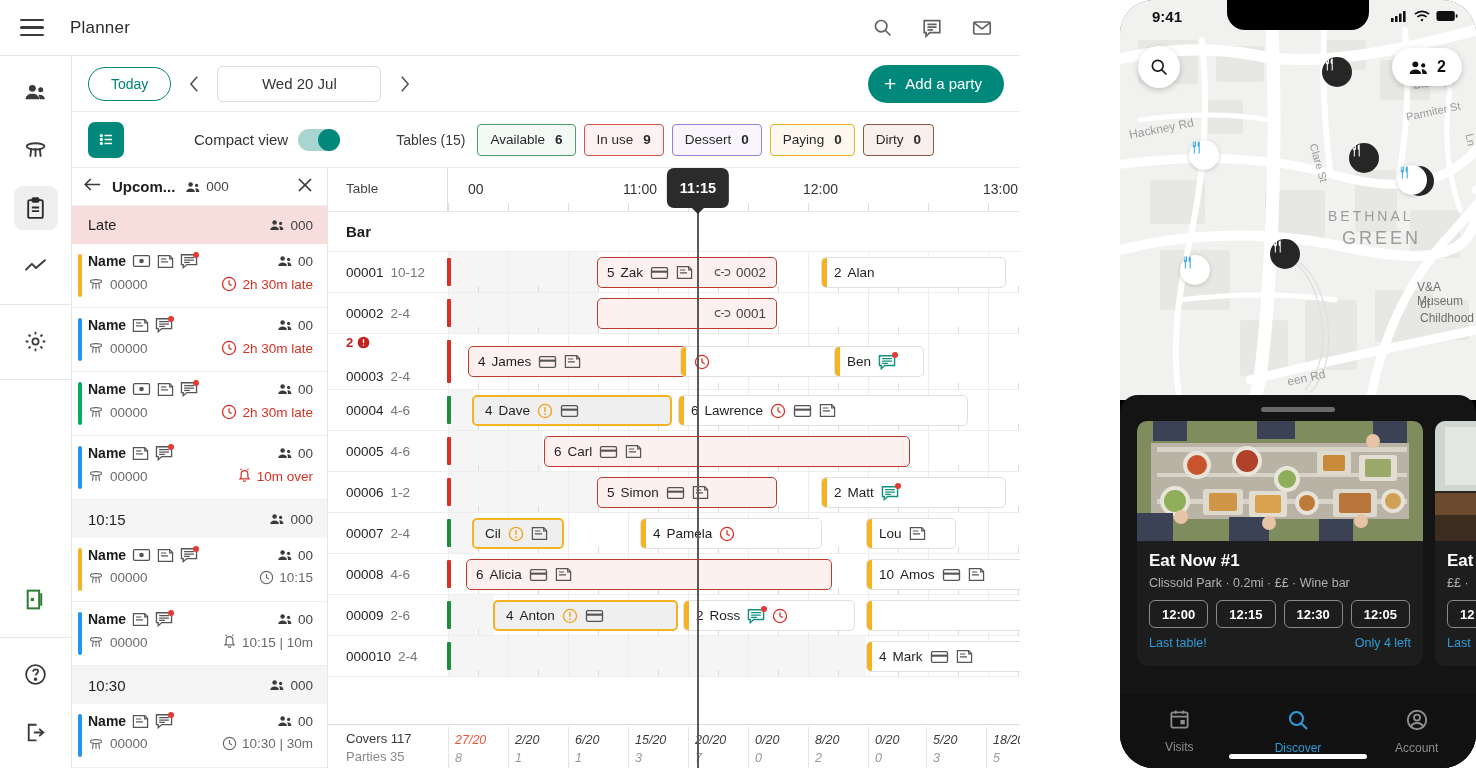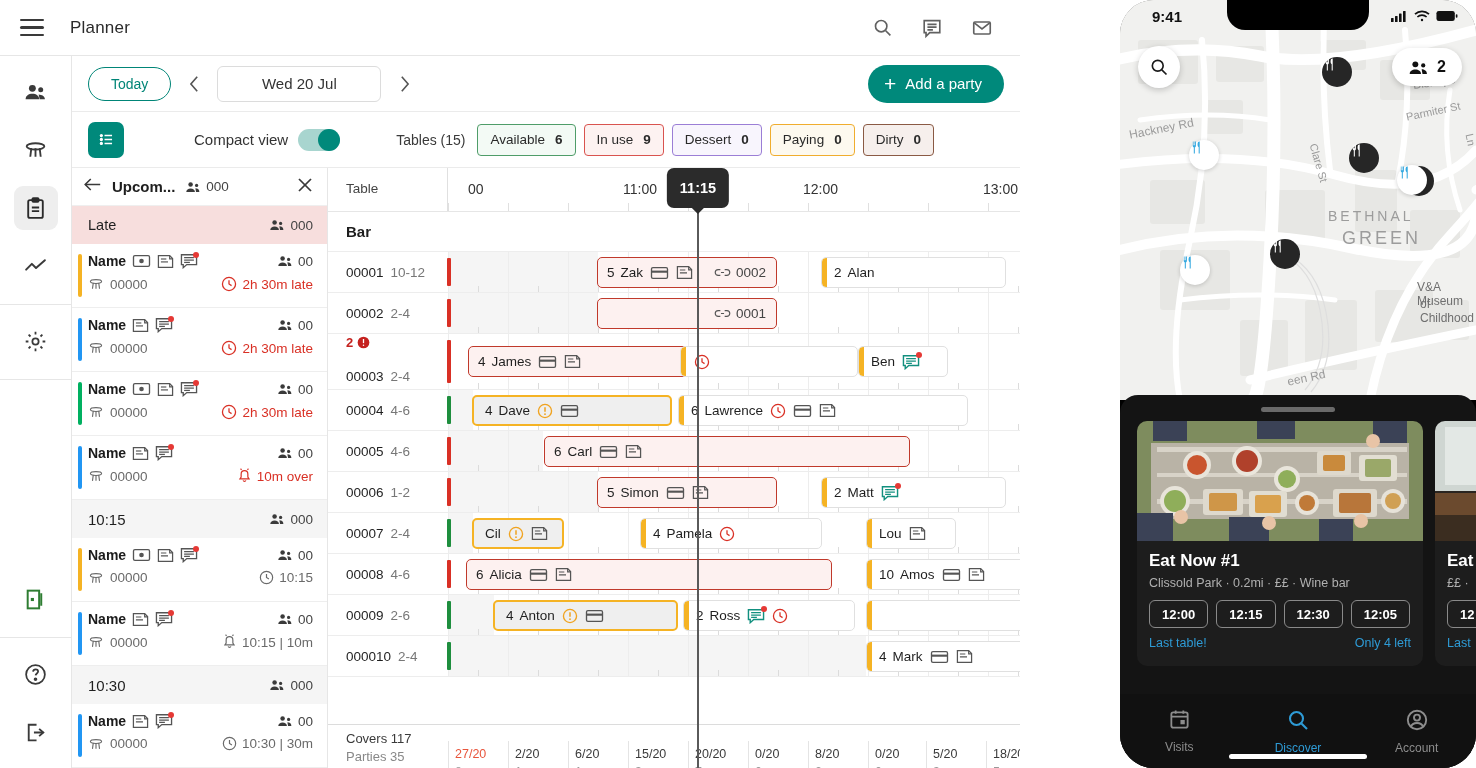--- a/index.html
+++ b/index.html
@@ -147,21 +147,21 @@
   .bk.white .lbar { position:absolute; left:0; top:0; bottom:0; width:5px; background:#f5b324; border-radius:4px 0 0 4px; }
   .bk.amber { background:#efefef; border:2px solid #f5b324; color:#1f1f1f; padding-left:11px; }
   .bk .sp { flex:1; }
   .bk .right { padding-right:10px; display:flex; align-items:center; gap:5px; color:#444; }
   .trow.tall .bk { top:12px; }
 
   
   .tl-foot { position:absolute; left:0; right:0; bottom:0; height:44px; border-top:1px solid #dcdcdc; background:#fff; }
   .tl-foot .fl1 { position:absolute; left:18px; top:6px; font-size:13px; color:#3a3a3a; }
   .tl-foot .fl2 { position:absolute; left:18px; top:24px; font-size:13px; color:#888; }
-  .fcell { position:absolute; top:16px; bottom:0; border-left:1px solid #e4e4e4; }
+  .fcell { position:absolute; top:2px; bottom:0; border-left:1px solid #e4e4e4;font-style:italic; }
   .fcell .v { position:absolute; left:6px; top:6px; font-size:12.5px; color:#3a3a3a; }
   .fcell .p { position:absolute; left:6px; top:24px; font-size:12.5px; color:#999; }
   .fcell.over .v { color:#e8553c; }
 
   
   .phone {
     position:absolute; left:1120px; top:0; width:356px; height:768px;
     background:#000; border-radius:34px; overflow:hidden;
   }
   .map { position:absolute; left:0; top:0; right:0; height:400px; background:#f2f2f0; overflow:hidden; }
@@ -975,21 +975,21 @@
                 </div>
                 <div class="bk white" style="left: 352px; width: 178px;">
                   <span class="lbar"></span>
                   <span style="position:relative;display:inline-flex;margin-left:1px">
                     <svg width="16" height="16" viewBox="0 0 20 20">
                       <circle cx="10" cy="10" r="8.2" fill="none" stroke="#d93025" stroke-width="1.6"></circle>
                       <path d="M10 5.2V10l3.2 2" fill="none" stroke="#d93025" stroke-width="1.6"></path>
                     </svg>
                   </span>
                 </div>
-                <div class="bk white" style="left: 530px; width: 90px;">
+                <div class="bk white" style="left: 506px; width: 90px;">
                   <span class="lbar"></span>
                   <span>Ben</span>
                   <span style="position:relative;display:inline-flex;margin-left:1px">
                     <svg width="18" height="16" viewBox="0 0 20 18">
                       <path d="M1.5 2h17v11h-11l-4 3.5V13h-2z" fill="none" stroke="#12907f" stroke-width="1.6"></path>
                       <line x1="4.5" y1="5.2" x2="15.5" y2="5.2" stroke="#12907f" stroke-width="1.5"></line>
                       <line x1="4.5" y1="8" x2="15.5" y2="8" stroke="#12907f" stroke-width="1.5"></line>
                       <line x1="4.5" y1="10.6" x2="11" y2="10.6" stroke="#12907f" stroke-width="1.5"></line>
                     </svg>
                     <span class="badge-dot" style="right:-2px;top:-2px"></span>

